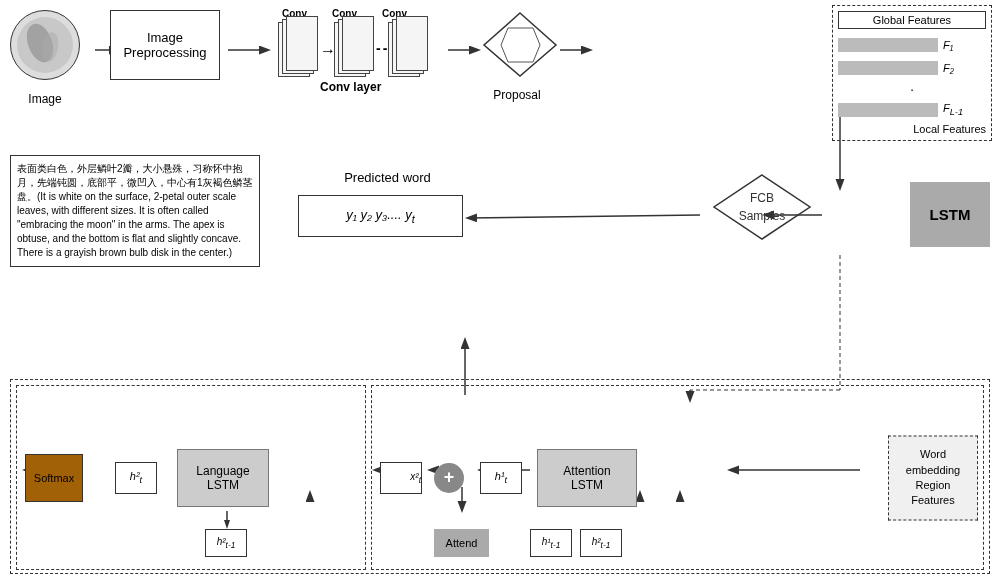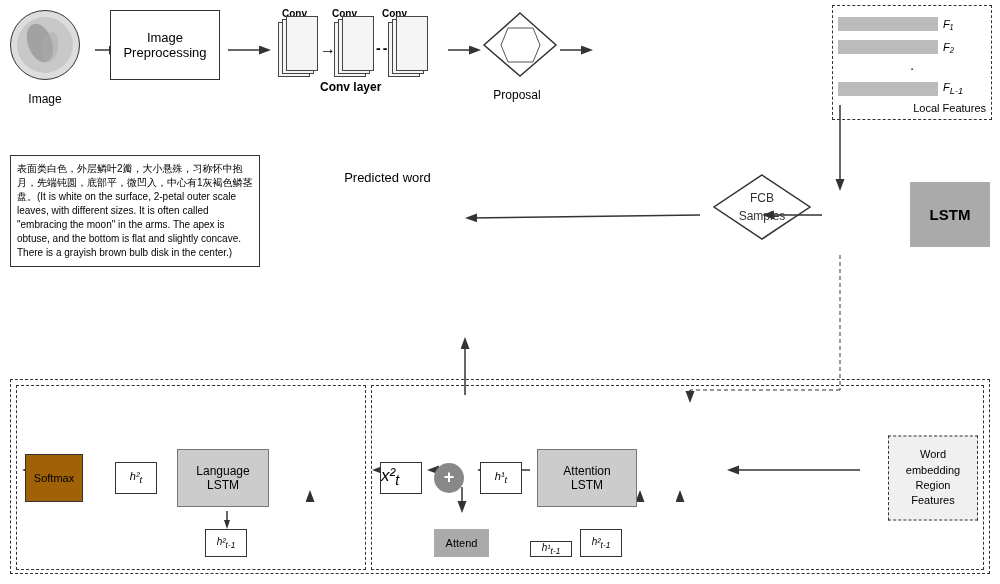--- a/index.html
+++ b/index.html
@@ -246,20 +246,23 @@
   </div>
 
   <svg class="proposal-svg" width="85" height="75">
     <polygon points="42,5 78,37 42,68 6,37" fill="none" stroke="#333" stroke-width="1.5"></polygon>
 
     <polygon points="30,20 55,20 62,37 55,54 30,54 23,37" fill="none" stroke="#555" stroke-width="1"></polygon>
   </svg>
   <div style="position:absolute;left:472px;top:88px;width:90px;text-align:center;font-size:12px;">Proposal</div>
 
   <div style="position:absolute;right:8px;top:5px;width:160px;border:1px dashed #333;padding:5px;">
+    <div style="border:1px solid #333;text-align:center;font-size:11px;padding:2px;margin-bottom:6px;">
+      <span>Global Features</span>
+    </div>
     <div class="feature-row">
       <div class="feature-bar" style="width:100px;"></div>
       <span class="feature-label">F₁</span>
     </div>
     <div class="feature-row">
       <div class="feature-bar" style="width:100px;"></div>
       <span class="feature-label">F₂</span>
     </div>
     <div style="text-align:center;font-size:14px;margin:2px 0;">·</div>
     <div class="feature-row">
@@ -268,20 +271,23 @@
     </div>
     <div class="local-features-label">Local Features</div>
   </div>
 
   <div class="text-box">
     <span>表面类白色，外层鳞叶2瓣，大小悬殊，习称怀中抱月，先端钝圆，底部平，微凹入，中心有1灰褐色鳞茎盘。(It is white on the surface, 2-petal outer scale leaves, with different sizes. It is often called "embracing the moon" in the arms. The apex is obtuse, and the bottom is flat and slightly concave. There is a grayish brown bulb disk in the center.)</span>
   </div>
 
   <div style="position:absolute;left:310px;top:170px;font-size:13px;text-align:center;width:155px;">Predicted word</div>
 
+  <div style="position:absolute;left:298px;top:195px;width:165px;height:42px;border:1px solid #333;display:flex;align-items:center;justify-content:center;font-size:13px;font-style:italic;background:#fff;">
+    <span>y₁ y₂ y₃.... y<sub>t</sub></span>
+  </div>
 
   <svg style="position:absolute;right:185px;top:172px;" width="105" height="70">
     <polygon points="52,3 100,35 52,67 4,35" fill="none" stroke="#333" stroke-width="1.5"></polygon>
     <text x="52" y="30" text-anchor="middle" font-size="12" fill="#333">FCB</text>
     <text x="52" y="48" text-anchor="middle" font-size="12" fill="#333">Samples</text>
   </svg>
 
   <div class="lstm-main-box">
     <span>LSTM</span>
   </div>
@@ -311,41 +317,41 @@
         <defs>
           <marker id="arrow2" markerWidth="6" markerHeight="6" refX="4" refY="2" orient="auto">
             <path d="M0,0 L0,4 L6,2 z" fill="#333"></path>
           </marker>
         </defs>
       </svg>
     </div>
 
     <div class="bottom-right">
 
-      <div style="position:absolute;left:8px;top:50%;transform:translateY(-50%);width:42px;height:32px;border:1px solid #333;display:flex;align-items:center;justify-content:flex-start;font-size:17px;font-style:italic;background:#fff;">
+      <div style="position:absolute;left:8px;top:50%;transform:translateY(-50%);width:42px;height:32px;border:1px solid #333;display:flex;align-items:center;justify-content:flex-end;font-size:10px;font-style:italic;background:#fff;">
         <span>x²<sub>t</sub></span>
       </div>
 
       <div style="position:absolute;left:62px;top:50%;transform:translateY(-50%);width:30px;height:30px;border-radius:50%;background:#888;display:flex;align-items:center;justify-content:center;font-size:18px;color:#fff;font-weight:bold;">
         <span>+</span>
       </div>
 
       <div style="position:absolute;left:108px;top:50%;transform:translateY(-50%);width:42px;height:32px;border:1px solid #333;display:flex;align-items:center;justify-content:center;font-size:11px;font-style:italic;background:#fff;">
         <span>h¹<sub>t</sub></span>
       </div>
 
       <div style="position:absolute;left:165px;top:50%;transform:translateY(-50%);width:100px;height:58px;border:1px solid #777;background:#ccc;display:flex;align-items:center;justify-content:center;text-align:center;font-size:12px;">
         <span>Attention<br>LSTM</span>
       </div>
 
       <div style="position:absolute;left:62px;bottom:12px;width:55px;height:28px;background:#aaa;display:flex;align-items:center;justify-content:center;font-size:11px;">
         <span>Attend</span>
       </div>
 
-      <div style="position:absolute;left:158px;bottom:12px;width:42px;height:16px;border:1px solid #333;display:flex;align-items:center;justify-content:center;font-size:10px;font-style:italic;background:#fff;">
+      <div style="position:absolute;left:158px;bottom:12px;width:42px;height:28px;border:1px solid #333;display:flex;align-items:center;justify-content:center;font-size:10px;font-style:italic;background:#fff;">
         <span>h¹<sub>t-1</sub></span>
       </div>
 
       <div style="position:absolute;left:208px;bottom:12px;width:42px;height:28px;border:1px solid #333;display:flex;align-items:center;justify-content:center;font-size:10px;font-style:italic;background:#fff;">
         <span>h²<sub>t-1</sub></span>
       </div>
 
       <div style="position:absolute;right:5px;top:50%;transform:translateY(-50%);width:90px;height:85px;border:1px dashed #333;display:flex;align-items:center;justify-content:center;text-align:center;font-size:11px;background:#f0f0f0;line-height:1.4;">
         <span>Word<br>embedding<br>Region<br>Features</span>
       </div>

